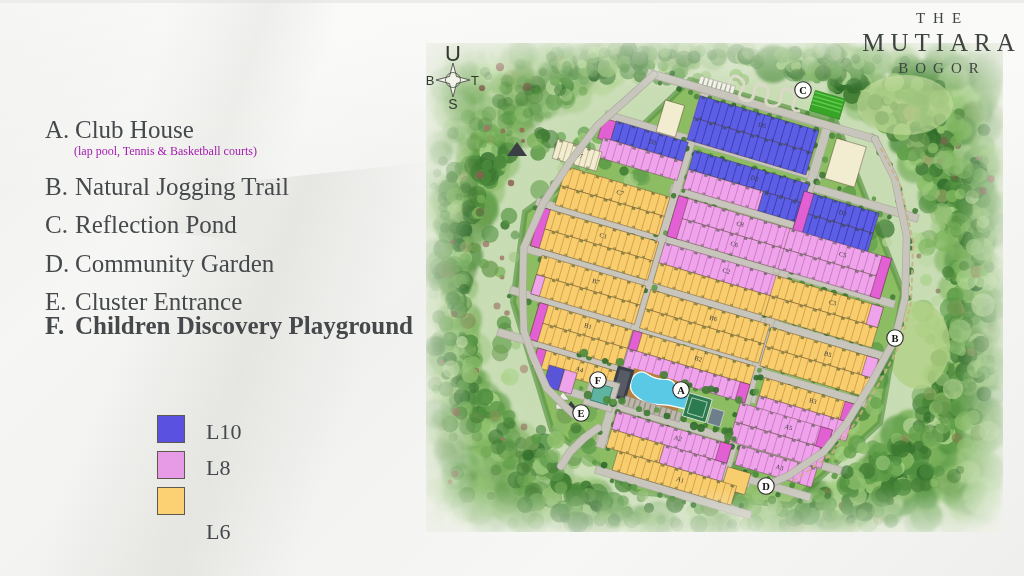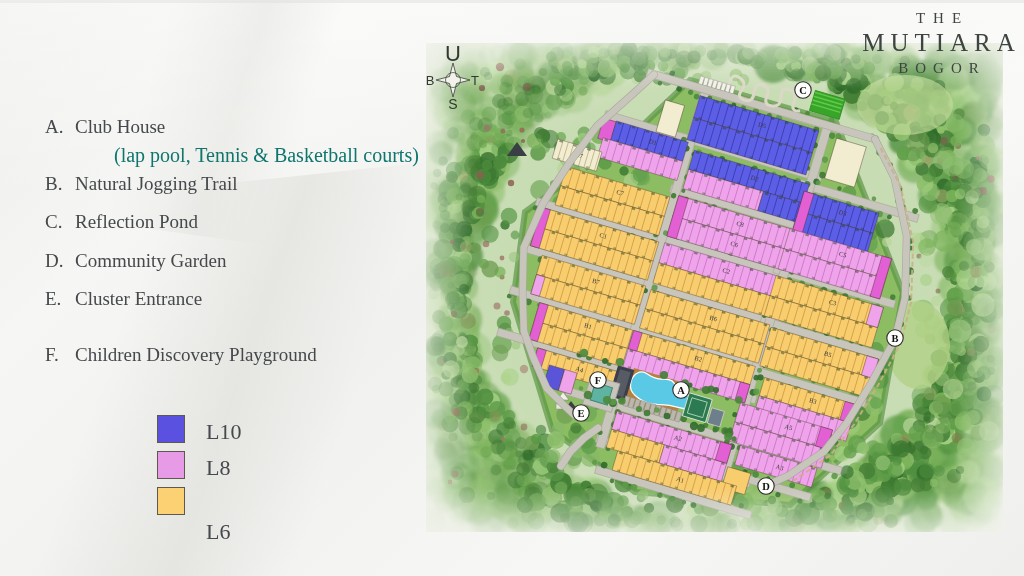--- a/index.html
+++ b/index.html
@@ -1,18 +1,18 @@
 <!DOCTYPE html>
 <html><head><meta charset="utf-8"><style>
 * { margin:0; padding:0; box-sizing:border-box; }
 body { width:1024px; height:576px; position:relative; overflow:hidden;
   font-family:"Liberation Serif", serif; background:#f3f3f1; }
-.item { position:absolute; color:#45494b; font-size:19px; white-space:nowrap; }
+.item { position:absolute; color:#45494b; font-size:25px; white-space:nowrap; }
 .ltr { display:inline-block; width:30px; }
-.sub { position:absolute; color:#0f766e; font-size:20px;margin-left:40px; }
+.sub { position:absolute; color:#a21caf; font-size:12px; }
 .sw { position:absolute; width:28px; height:28px; border:1.5px solid #5f584c; }
 .swl { position:absolute; color:#45494b; font-size:22px; }
 </style></head>
 <body>
 
 <div style="position:absolute;left:0;top:0;width:1024px;height:576px;
  background:linear-gradient(135deg,#ededeb 0%,#f6f6f4 22%,#f1f1ef 45%,#f7f7f5 70%,#efefed 100%);"></div>
 <div style="position:absolute;left:0;top:0;width:1024px;height:3px;background:#dadad8;"></div>
 <div style="position:absolute;left:0;top:0;width:1024px;height:200px;background:linear-gradient(180deg,rgba(255,255,255,0.5),rgba(255,255,255,0));"></div>
 <div style="position:absolute;left:-80px;top:180px;width:700px;height:420px;background:linear-gradient(115deg,rgba(222,222,218,0) 30%,rgba(219,219,215,0.55) 46%,rgba(243,243,241,0) 60%);transform:rotate(-6deg);"></div>
@@ -23,21 +23,21 @@
 <div class="sub" style="left:74px;top:144px;">(lap pool, Tennis &amp; Basketball courts)</div>
 
 <div class="item" style="left:45px;top:173px;"><span class="ltr">B.</span>Natural Jogging Trail</div>
 
 <div class="item" style="left:45px;top:211px;"><span class="ltr">C.</span>Reflection Pond</div>
 
 <div class="item" style="left:45px;top:250px;"><span class="ltr">D.</span>Community Garden</div>
 
 <div class="item" style="left:45px;top:288px;font-family:Liberation Serif, serif;"><span class="ltr">E.</span>Cluster Entrance</div>
 
-<div class="item" style="left:45px;top:344px;"><span class="ltr">F.</span>Children Discovery Playground</div>
+<div class="item" style="left:45px;top:312px;font-weight:bold;"><span class="ltr">F.</span>Children Discovery Playground</div>
 
 <div class="sw" style="left:157px;top:415px;background:#5b51e0;"></div>
 <div class="swl" style="left:206px;top:419px;">L10</div>
 
 <div class="sw" style="left:157px;top:451px;background:#e79ae5;"></div>
 <div class="swl" style="left:206px;top:455px;">L8</div>
 
 <div class="sw" style="left:157px;top:487px;background:#fbd173;"></div>
 <div class="swl" style="left:206px;top:491px;margin-top:28px;">L6</div>
 

